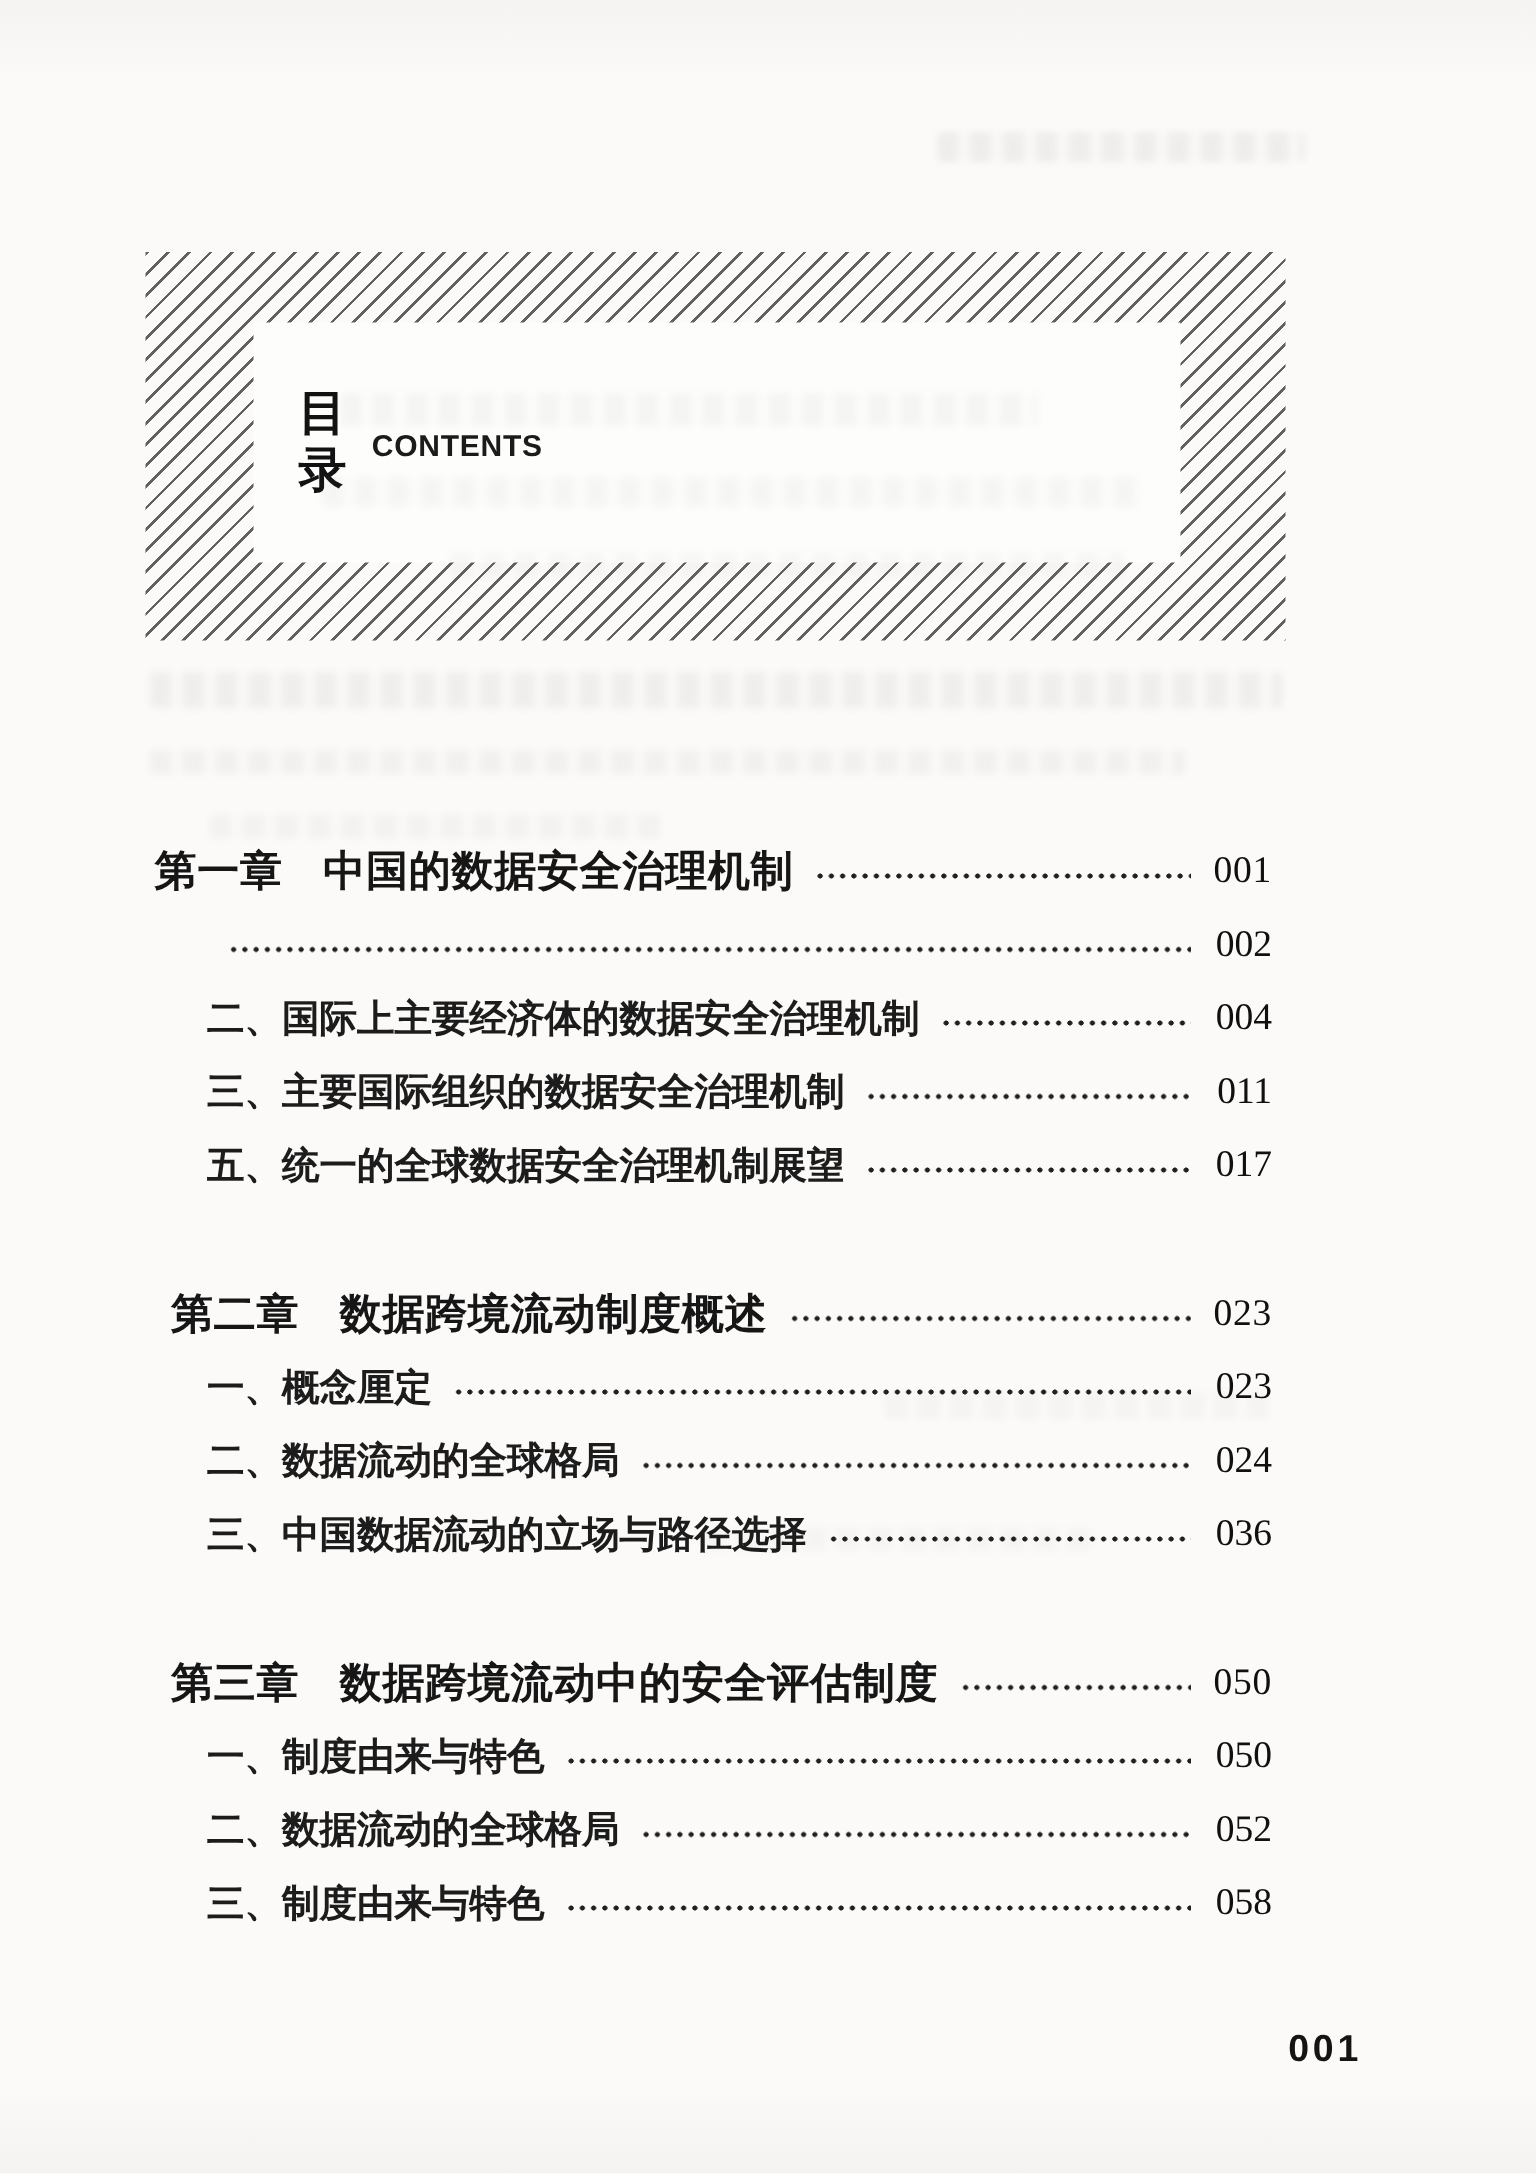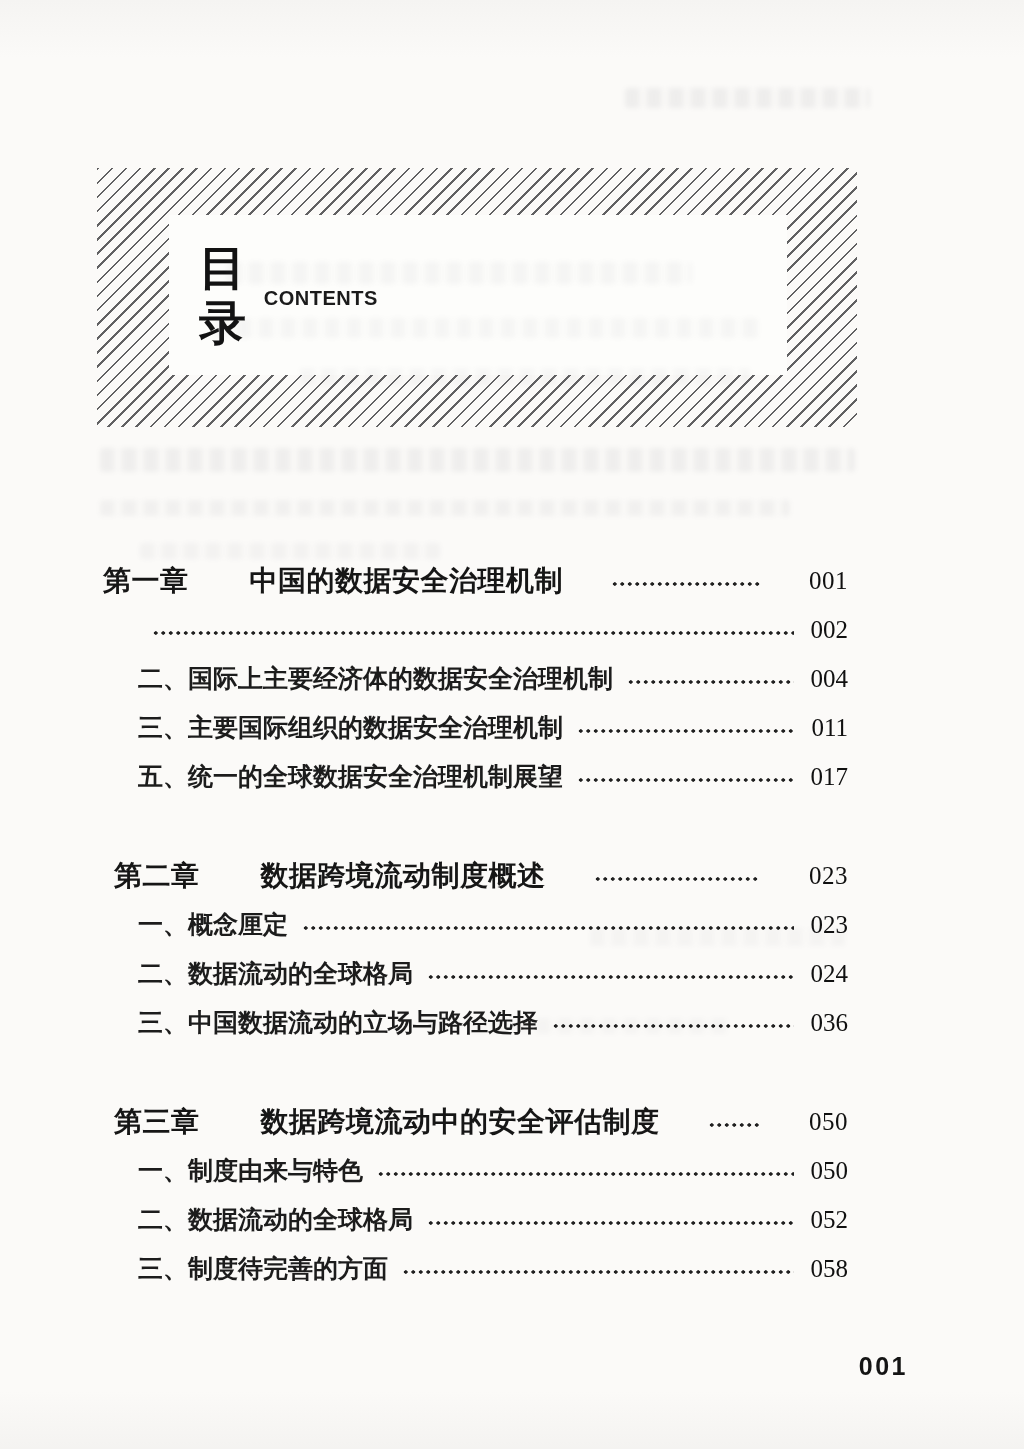--- a/index.html
+++ b/index.html
@@ -23,21 +23,21 @@
   }
   .banner-box {
     position: absolute; left: 72px; top: 47px;
     width: 618px; height: 160px;
     background: #fdfdfb;
     display: flex; align-items: center;
   }
   .cn-title {
     margin-left: 30px;
     width: 1.06em;
-    font-size: 47px; font-weight: 900;
+    font-size: 32px; font-weight: 900;
     line-height: 1.18; letter-spacing: 0;
     word-break: break-all;
     color: #121212;
   }
   .en-title {
     margin-left: 15px; margin-top: 6px;
     font-size: 20px; font-weight: 600;
     letter-spacing: 0.5px; color: #1b1b1b;
   }
 
@@ -63,21 +63,21 @@
   
   .toc {
     position: absolute; left: 103px; top: 556px;
     width: 745px;
   }
   .row {
     display: flex; align-items: center;
     height: 49px;
     white-space: nowrap;
   }
-  .row.head { font-size: 28px; font-weight: 800; letter-spacing: 0.5px; gap: 34px; }
+  .row.head { font-size: 28px; font-weight: 800; letter-spacing: 0.5px; }
   .row.item { font-size: 25px; font-weight: 700; padding-left: 35px; color: #1c1c1c; }
   .gap { margin-top: 50px; margin-left: 11px; }
   .chapter-label { margin-right: 27px; }
   .leader {
     flex: 1 1 auto; min-width: 36px;
     height: 12px; margin: 6px 8px 0 14px;
     background: radial-gradient(circle, #202020 1.5px, rgba(0,0,0,0) 1.9px)
                 repeat-x left center;
     background-size: 7.5px 8px;
   }
@@ -175,20 +175,20 @@
     <span>一、制度由来与特色</span>
     <span class="leader"></span>
     <span class="page-num">050</span>
   </div>
   <div class="row item">
     <span>二、数据流动的全球格局</span>
     <span class="leader"></span>
     <span class="page-num">052</span>
   </div>
   <div class="row item">
-    <span>三、制度待完善的方面</span>
+    <span>三、制度由来与特色</span>
     <span class="leader"></span>
     <span class="page-num">058</span>
   </div>
 
 </div>
 
 <div class="folio">001</div>
 
 </body></html>

